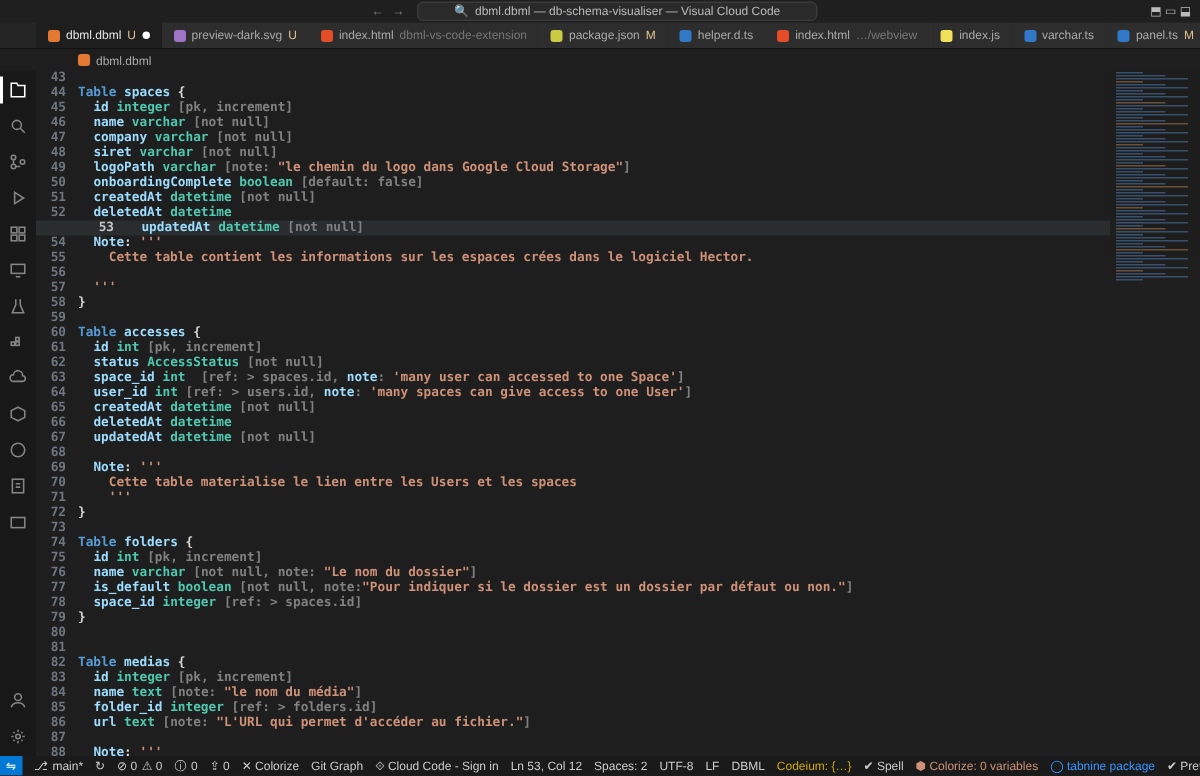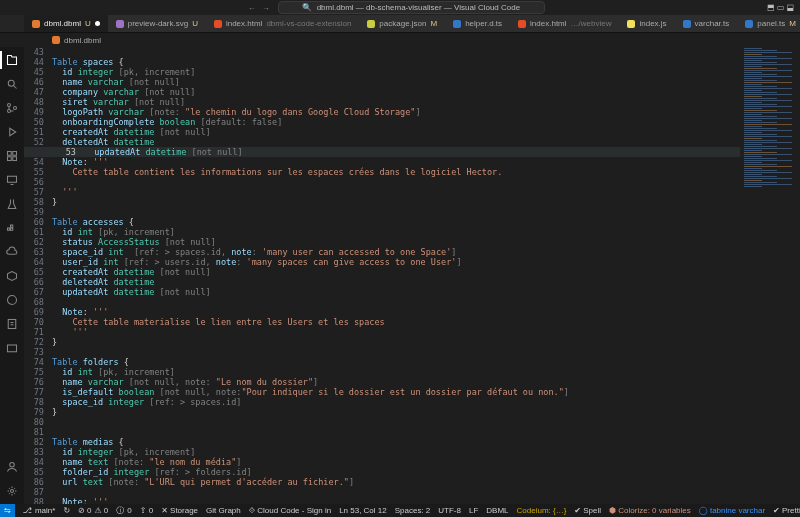--- a/index.html
+++ b/index.html
@@ -48,21 +48,21 @@
   .main{flex:1;display:flex;overflow:hidden;}
   .activity{width:24px;background:#181818;display:flex;flex-direction:column;align-items:center;padding-top:6px;gap:10px;color:#858585;}
   .activity .bottom{margin-top:auto;display:flex;flex-direction:column;gap:10px;padding-bottom:6px;}
   .act-item{width:14px;height:14px;display:flex;align-items:center;justify-content:center;position:relative;}
   .act-item.active{color:#fff;}
   .act-item.active::before{content:"";position:absolute;left:-5px;top:-2px;bottom:-2px;width:2px;background:#fff;}
   .act-ico{width:12px;height:12px;stroke:currentColor;fill:none;stroke-width:1.4;}
   
   .editor{flex:1;display:flex;position:relative;overflow:hidden;}
   .code{flex:1;font-family:Menlo,Consolas,monospace;font-size:8.5px;line-height:10px;white-space:pre;padding-right:40px;overflow:hidden;}
-  .row{display:flex;}
+  .row{display:flex;font-weight:bold;}
   .row.hl{background:#2a2d2e;}
   .ln{width:28px;text-align:right;padding-right:8px;color:#6e7681;flex-shrink:0;}
   .row.hl .ln{color:#c6c6c6;margin-left:32px;}
   .kw{color:var(--blue);}
   .type{color:var(--cyan);}
   .attr{color:var(--gray);}
   .str{color:var(--string);}
   .id{color:#9cdcfe;}
   
   .minimap{position:absolute;top:0;right:0;width:60px;height:100%;background:#1e1e1e;opacity:.85}
@@ -327,30 +327,30 @@
   <div class="status">
     <span class="st-remote st-item">⇋</span>
     <span class="st-item">⎇ <span>main*</span></span>
     <span class="st-item">↻</span>
     <span class="st-item">
         <span>⊘ 0</span> 
         <span>⚠ 0</span>
       </span>
     <span class="st-item">ⓘ <span>0</span></span>
     <span class="st-item">⇪ 0</span>
-    <span class="st-item">✕ Storage</span>
+    <span class="st-item">✕ Colorize</span>
     <span class="st-item">Git Graph</span>
     <span class="st-item">⟐ Cloud Code - Sign in</span>
     <div class="right">
       <span class="st-item">Ln 53, Col 12</span>
       <span class="st-item">Spaces: 2</span>
       <span class="st-item">UTF-8</span>
       <span class="st-item">LF</span>
       <span class="st-item">DBML</span>
       <span class="st-item st-yellow">Codeium: {…}</span>
       <span class="st-item">✔ Spell</span>
       <span class="st-item st-orange">⬢ Colorize: 0 variables</span>
-      <span class="st-item st-blue">◯ tabnine varchar</span>
+      <span class="st-item st-blue">◯ tabnine package</span>
       <span class="st-item">✔ Prettier</span>
 
     </div>
   </div>
 </div>
 
 </body></html>

